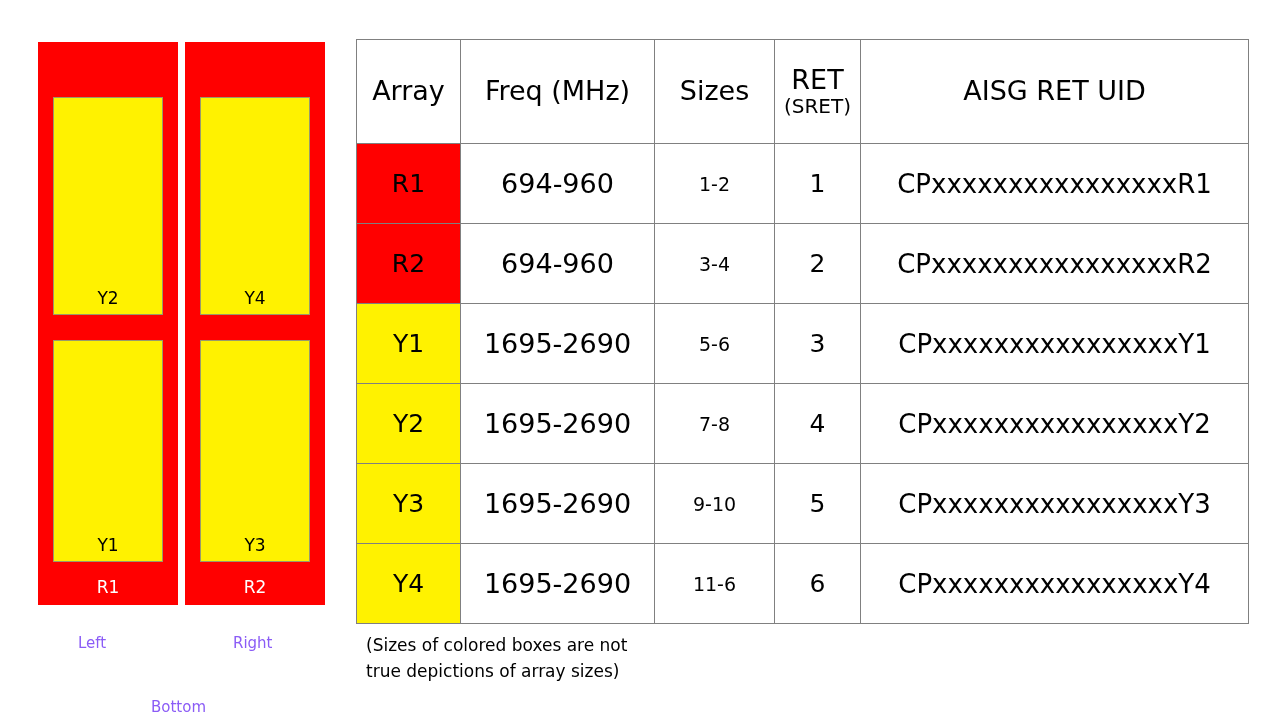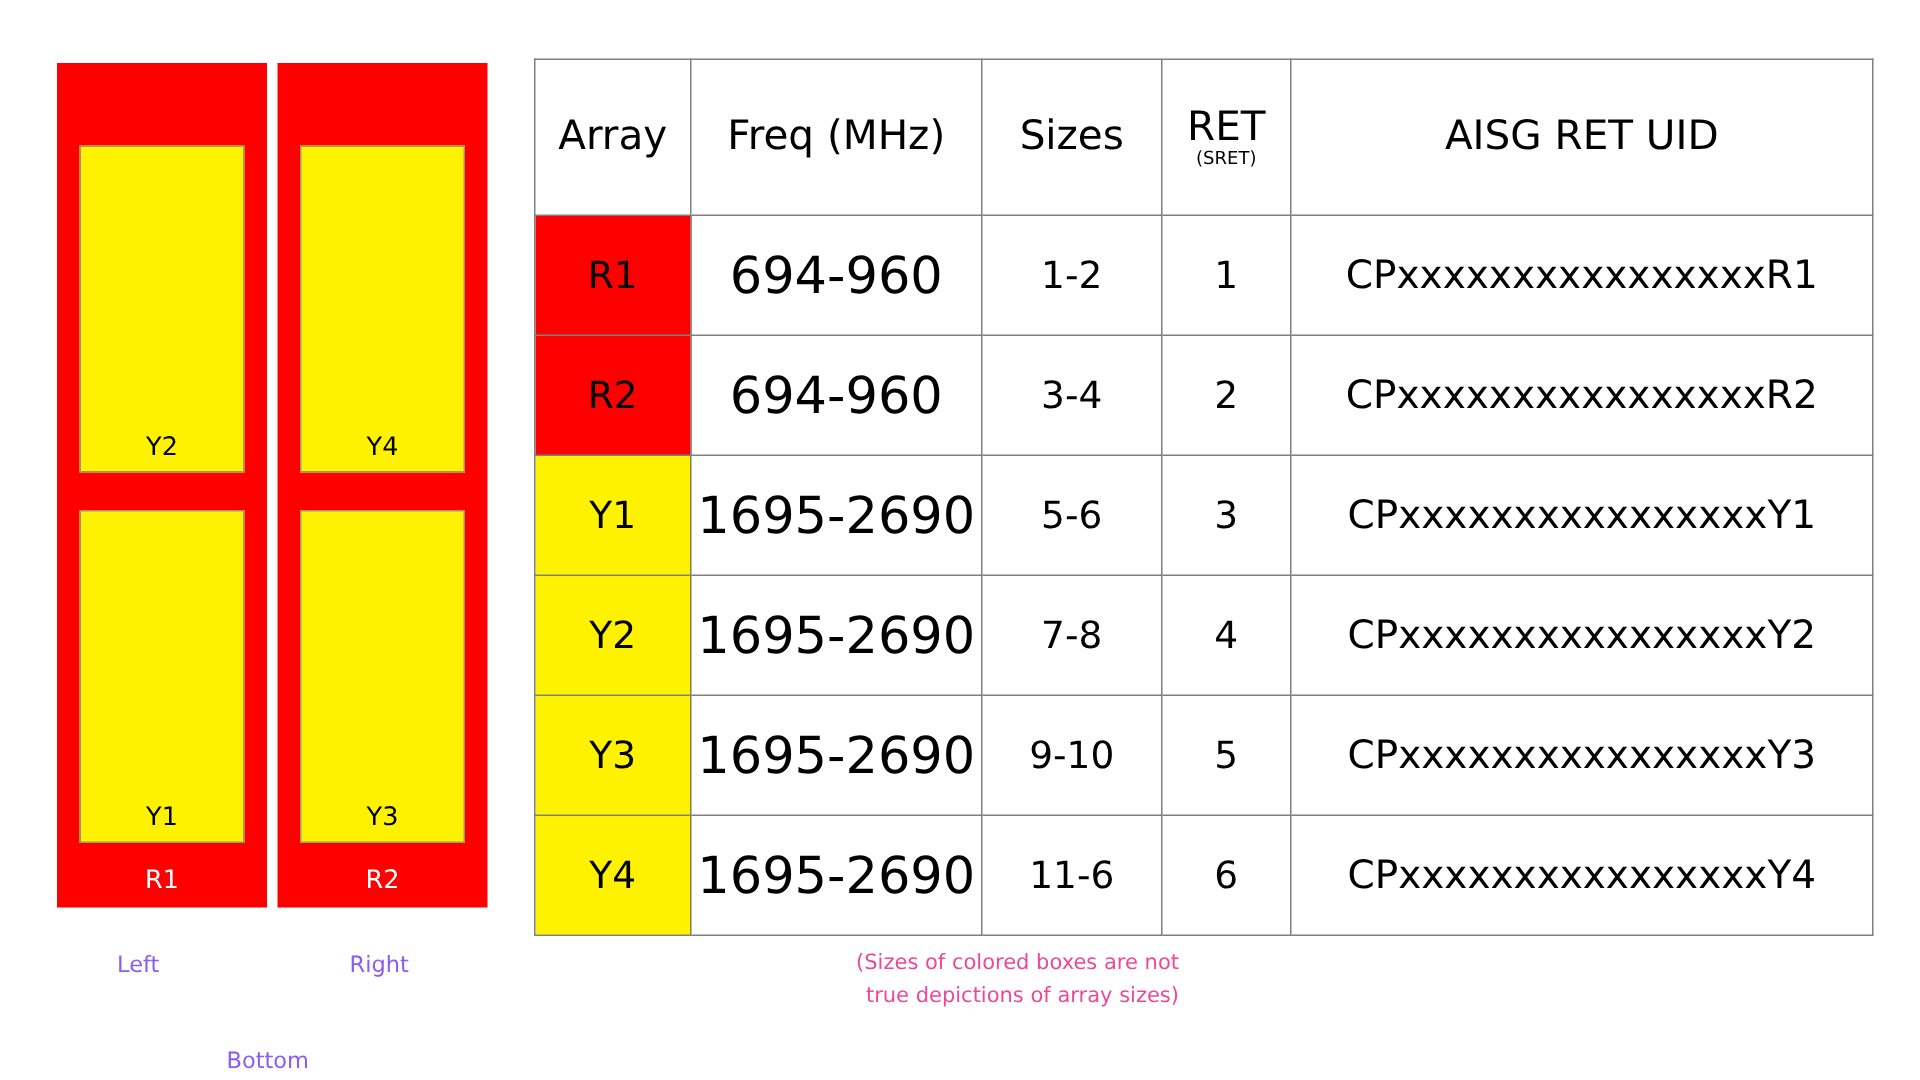--- a/index.html
+++ b/index.html
@@ -91,38 +91,37 @@
   #ret-table thead th { height: 103px; }
   #ret-table tbody td { height: 79px; }
 
   .col-array { width: 104px; }
   .col-freq  { width: 194px; }
   .col-conns { width: 120px; }
   .col-ret   { width: 86px;  }
   .col-uid   { width: 388px; }
 
   .th-main { font-size: 27px; line-height: 1.05; display:block; }
-  .th-sub  { font-size: 12px; line-height: 1.1; display:block; }
+  .th-sub  { font-size: 20px; line-height: 1.1; display:block; }
 
   td.cell-array { font-size: 25px; }
-  td.cell-freq  { font-size: 34px; }
-  td.cell-conns { font-size: 25px; }
+  td.cell-freq  { font-size: 27px; }
+  td.cell-conns { font-size: 19px; }
   td.cell-ret   { font-size: 25px; }
   td.cell-uid   { font-size: 26px; }
 
   
   #footnote {
     position: absolute;
     left: 366px;
     top: 632px;
     width: 420px;
-    font-size: 14px;
+    font-size: 17px;
     line-height: 1.55;
-    color: #ec4899;
-    text-align: right;
+    color: #000000;
   }
 </style>
 </head>
 <body>
 
 <div id="diagram">
 
   <div class="panel" id="panel-left" style="background: rgb(255, 0, 0);">
     <div class="array-box upper" style="background: rgb(255, 242, 0);">
       <span>Y2</span>

